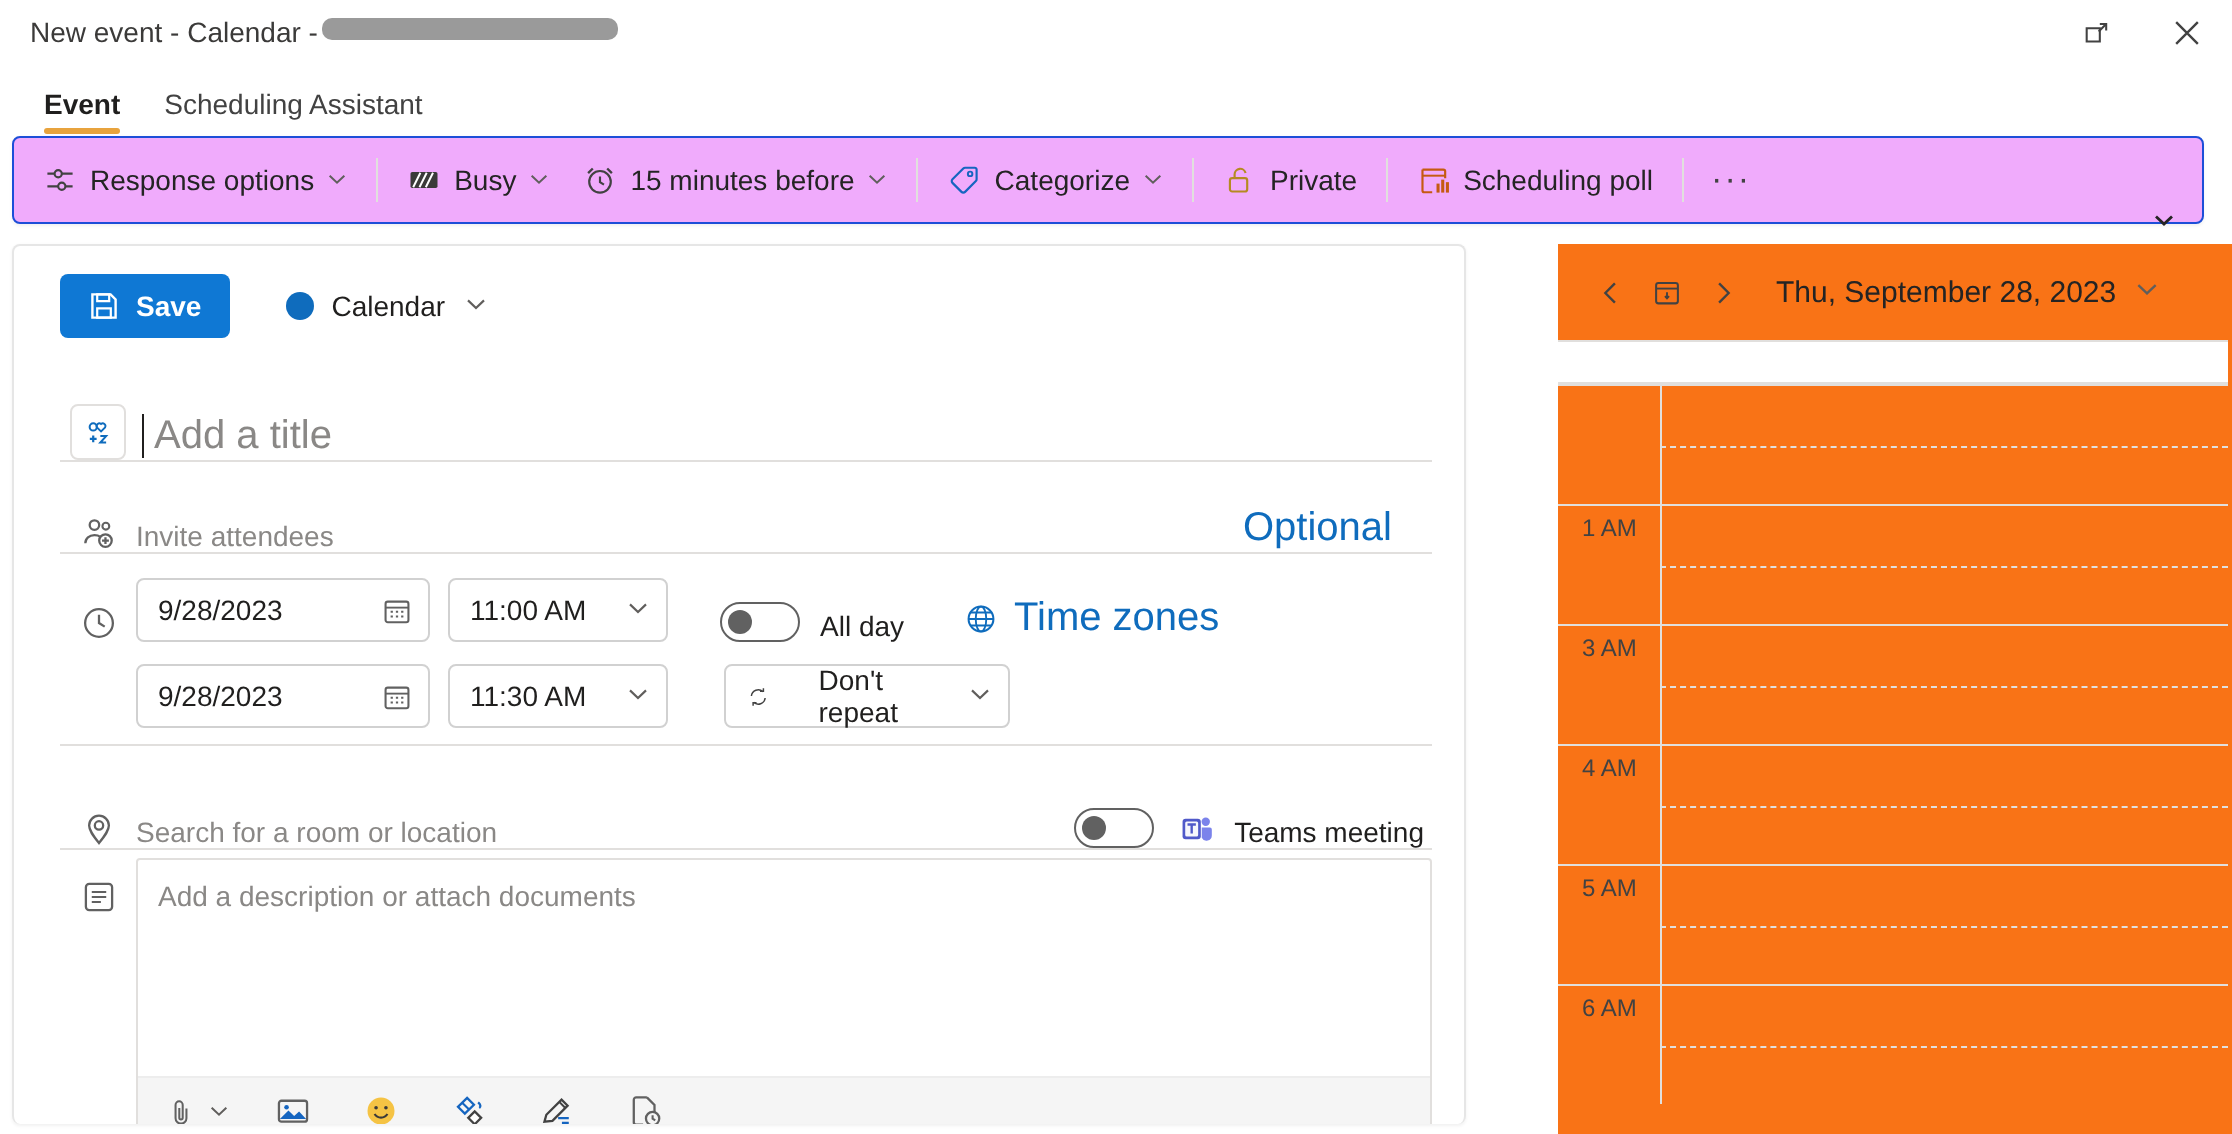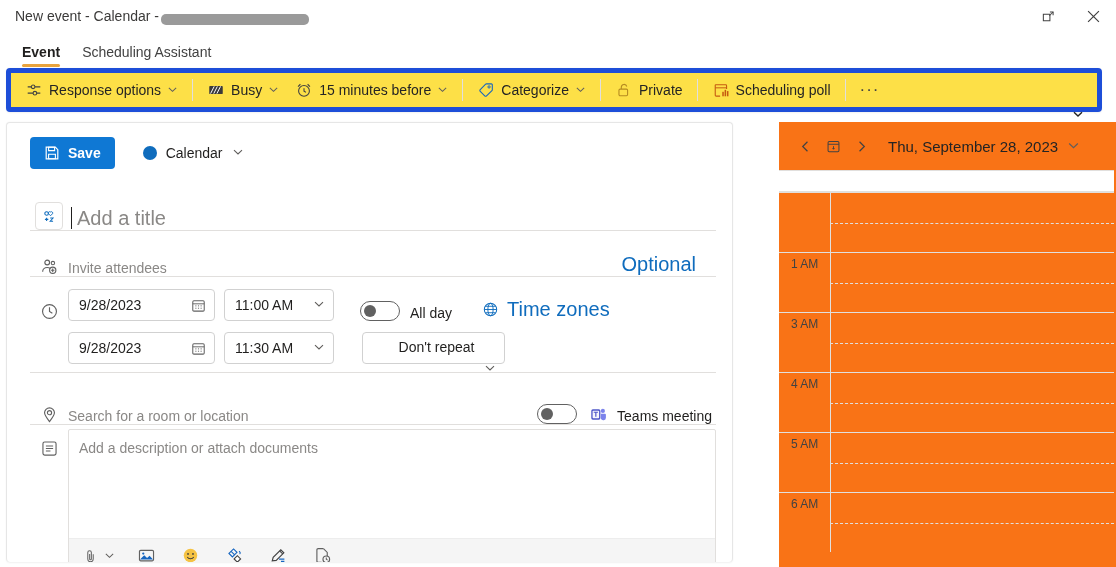--- a/index.html
+++ b/index.html
@@ -15,21 +15,21 @@
   #app { position: relative; width: 1116px; height: 567px; overflow: hidden; }
 
   
   .titlebar {
     position: absolute; left: 0; top: 0; width: 1116px; height: 32px;
     background: #ffffff;
     display: flex; align-items: center;
   }
   .titlebar-text {
     margin-left: 15px; font-size: 14px; color: #3b3a39;
-    white-space: nowrap; display: flex; align-items: flex-end; gap: 0px;
+    white-space: nowrap; display: flex; align-items: flex-start; gap: 0px;
   }
   .redacted {
     display: inline-block; width: 148px; height: 11px;
     background: #9a9a9a; border-radius: 5px; margin-left: 2px;
     vertical-align: middle; position: relative; top: 1px;
   }
   .win-btns { position: absolute; right: 0; top: 0; display: flex; height: 32px; }
   .win-btn {
     width: 45px; height: 32px; display: flex; align-items: center; justify-content: center;
     cursor: default;
@@ -46,22 +46,22 @@
   }
   .tab.active { font-weight: bold; color: #201f1e; }
   .tab.active::after {
     content: ""; position: absolute; left: 11px; right: 11px; bottom: 0;
     height: 3px; background: #e8a33d; border-radius: 2px;
   }
 
   
   .ribbon {
     position: absolute; left: 6px; top: 68px; width: 1096px; height: 44px;
-    background: #fde047;
-    border: 5px solid #1d4ed8; border-radius: 4px;
+    background: #f0abfc;
+    border: 1px solid #1d4ed8; border-radius: 4px;
     display: flex; align-items: center; padding-left: 6px;
     box-shadow: 0 0.6px 1.8px rgba(0,0,0,0.06);
   }
   .ribbon-btn {
     display: flex; align-items: center; gap: 6px; height: 32px;
     padding: 0 8px; border-radius: 4px; cursor: default; white-space: nowrap;
     font-size: 14px; color: #242424;
   }
   .ribbon-sep { width: 1px; height: 22px; background: #e1dfdd; margin: 0 6px; }
   .chev { display: inline-block; color: #605e5c; }
@@ -115,21 +115,21 @@
   .ph { color: #8a8886; font-size: 14px; }
   .link { color: #0f6cbd; font-size: 20px; cursor: default; }
 
   .ctl {
     display: flex; align-items: center; justify-content: space-between;
     height: 32px; border: 1px solid #d1d1d1; border-radius: 4px;
     background: #fff; padding: 0 8px 0 10px; font-size: 14px; cursor: default;
   }
   .ctl.date { width: 147px; }
   .ctl.time { width: 110px; }
-  .ctl.repeat { width: 143px; gap: 6px; justify-content: flex-start; padding-left: 10px; flex-direction: column; }
+  .ctl.repeat { width: 143px; gap: 20px; justify-content: flex-start; padding-left: 10px; }
 
   .toggle {
     width: 40px; height: 20px; border-radius: 10px; border: 1px solid #616161;
     background: #fff; position: relative; cursor: default;
   }
   .toggle .knob {
     position: absolute; left: 3px; top: 3px; width: 12px; height: 12px;
     border-radius: 50%; background: #616161;
   }
 

